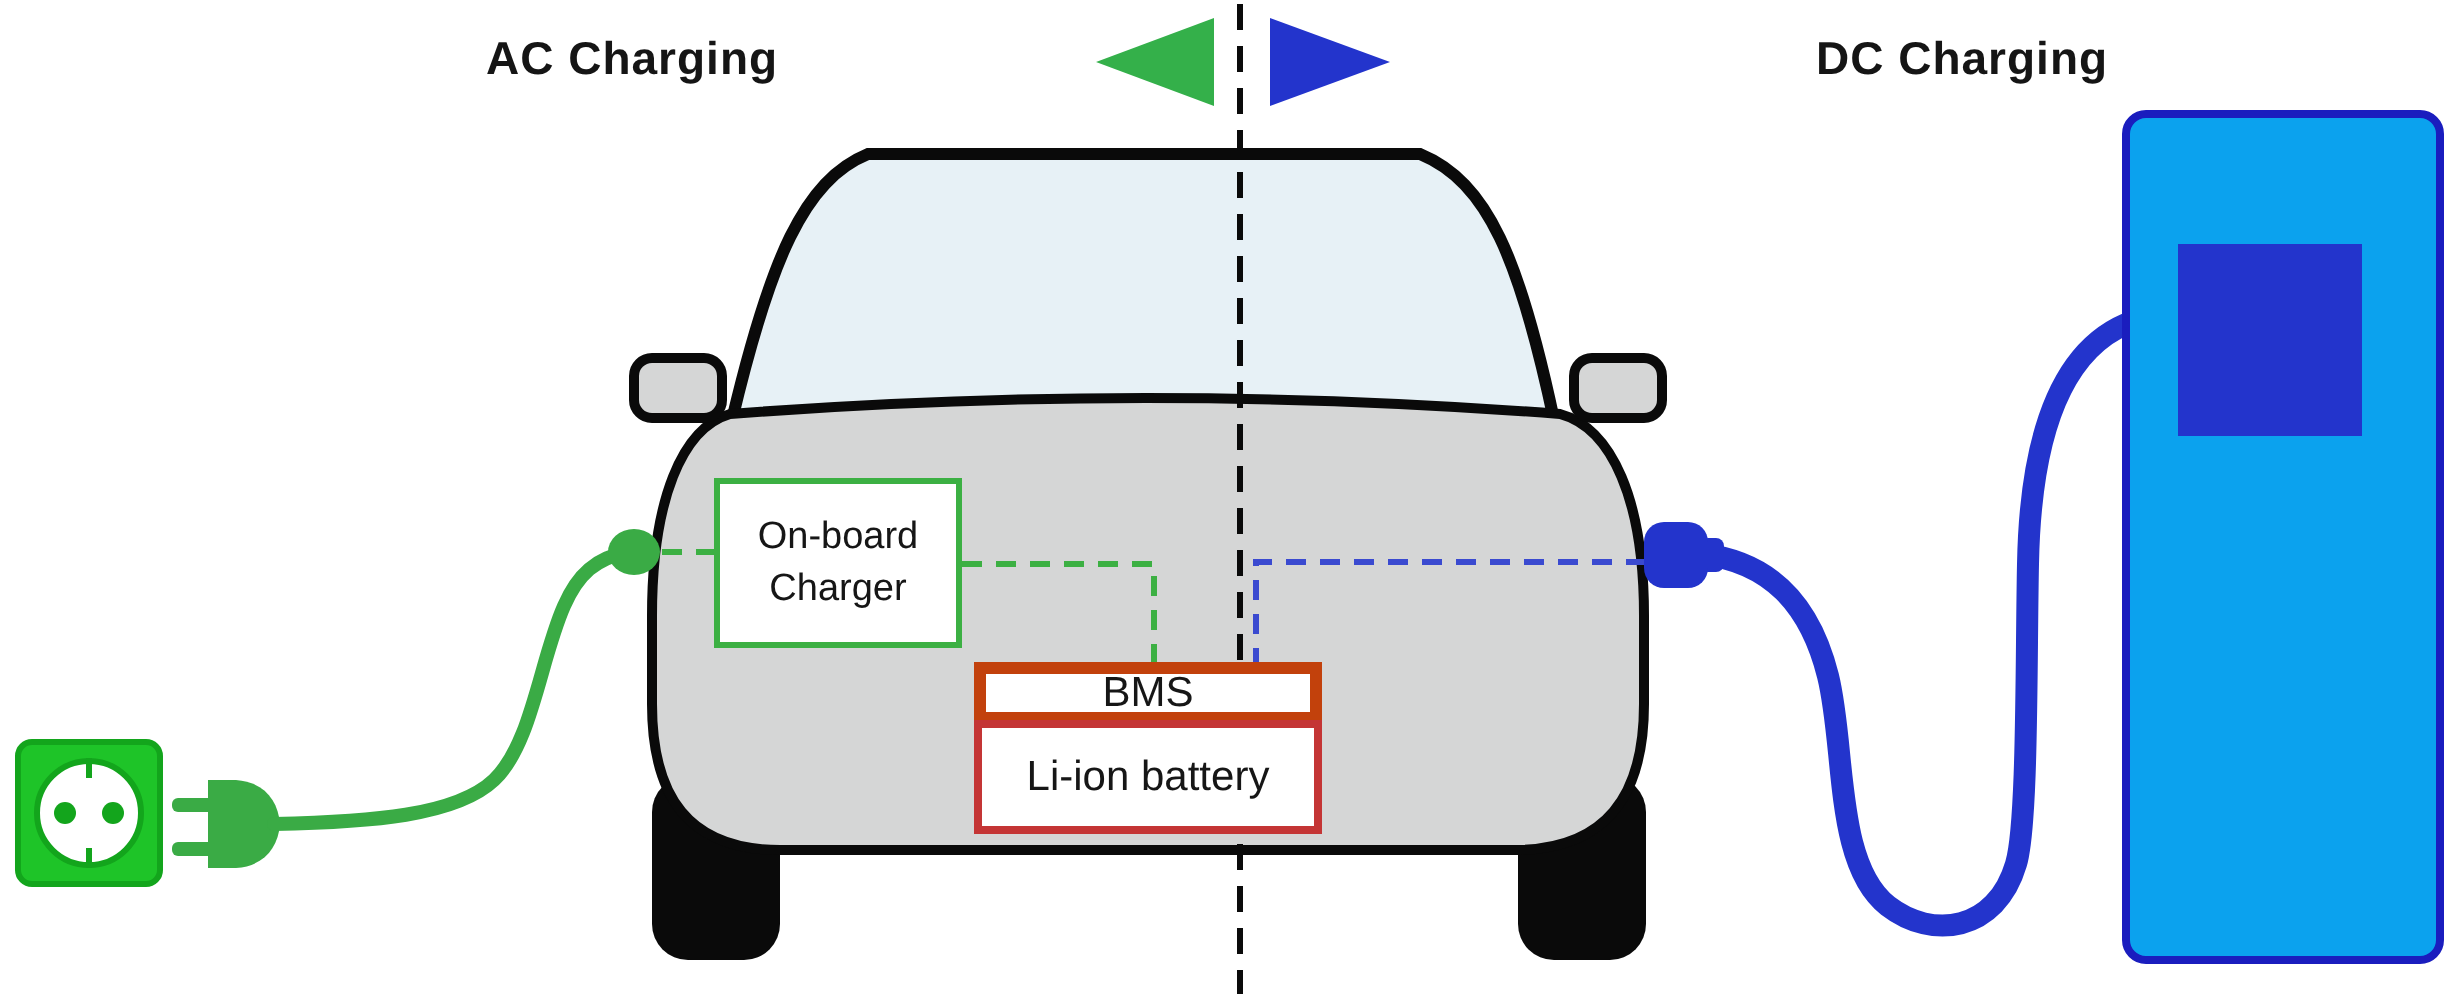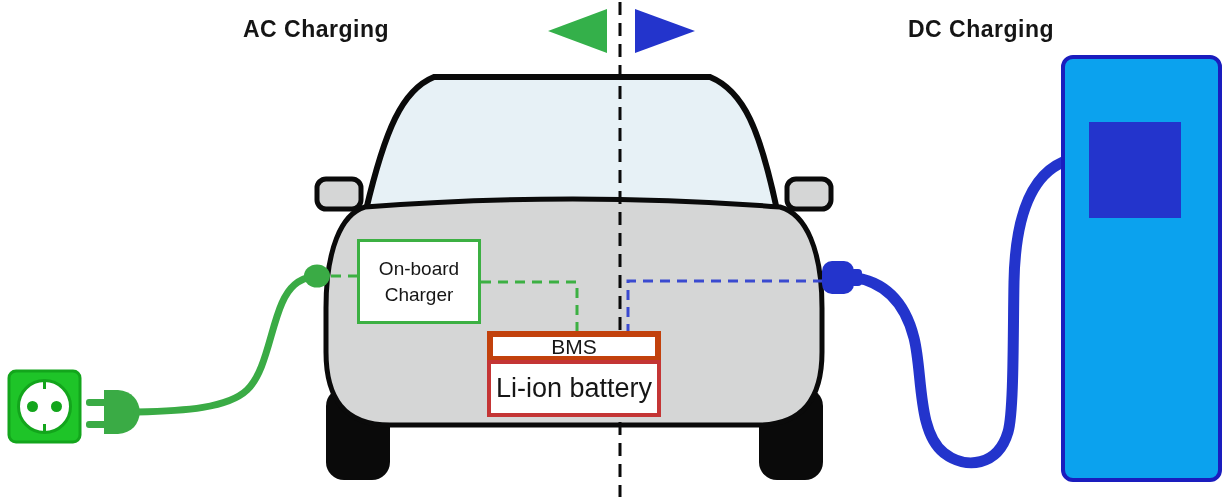--- a/index.html
+++ b/index.html
@@ -6,21 +6,21 @@
   #stage{position:relative;width:1231px;height:499px;background:#ffffff;overflow:hidden;
          font-family:"Liberation Sans",sans-serif;}
   #diagram-svg{position:absolute;left:0;top:0;z-index:1;}
   .title{position:absolute;z-index:3;font-size:23px;font-weight:700;color:#151515;letter-spacing:.5px;white-space:nowrap;}
   #ac-title{left:203px;top:16px;margin-left:40px;}
   #dc-title{left:868px;top:16px;margin-left:40px;}
   .diagram-box{position:absolute;z-index:2;background:#ffffff;display:flex;flex-direction:column;
                align-items:center;justify-content:center;color:#161616;box-sizing:border-box;text-align:left;}
   #onboard-box{left:357px;top:239px;width:124px;height:85px;border:3px solid #3cb043;font-size:19px;line-height:1.35;}
   #bms-box{left:487px;top:331px;width:174px;height:31px;border:6px solid #c2410c;font-size:21px;}
-  #battery-box{left:487px;top:360px;width:174px;height:57px;border:4px solid #c43535;font-size:27px;}
+  #battery-box{left:487px;top:360px;width:174px;height:57px;border:4px solid #c43535;font-size:21px;}
 </style>
 </head>
 <body>
 
 <div id="stage">
 
   <svg id="diagram-svg" width="1231" height="499" viewBox="0 0 1231 499">
 
     <g>
       <rect x="326" y="388" width="64" height="92" rx="18" fill="#0a0a0a"></rect>

